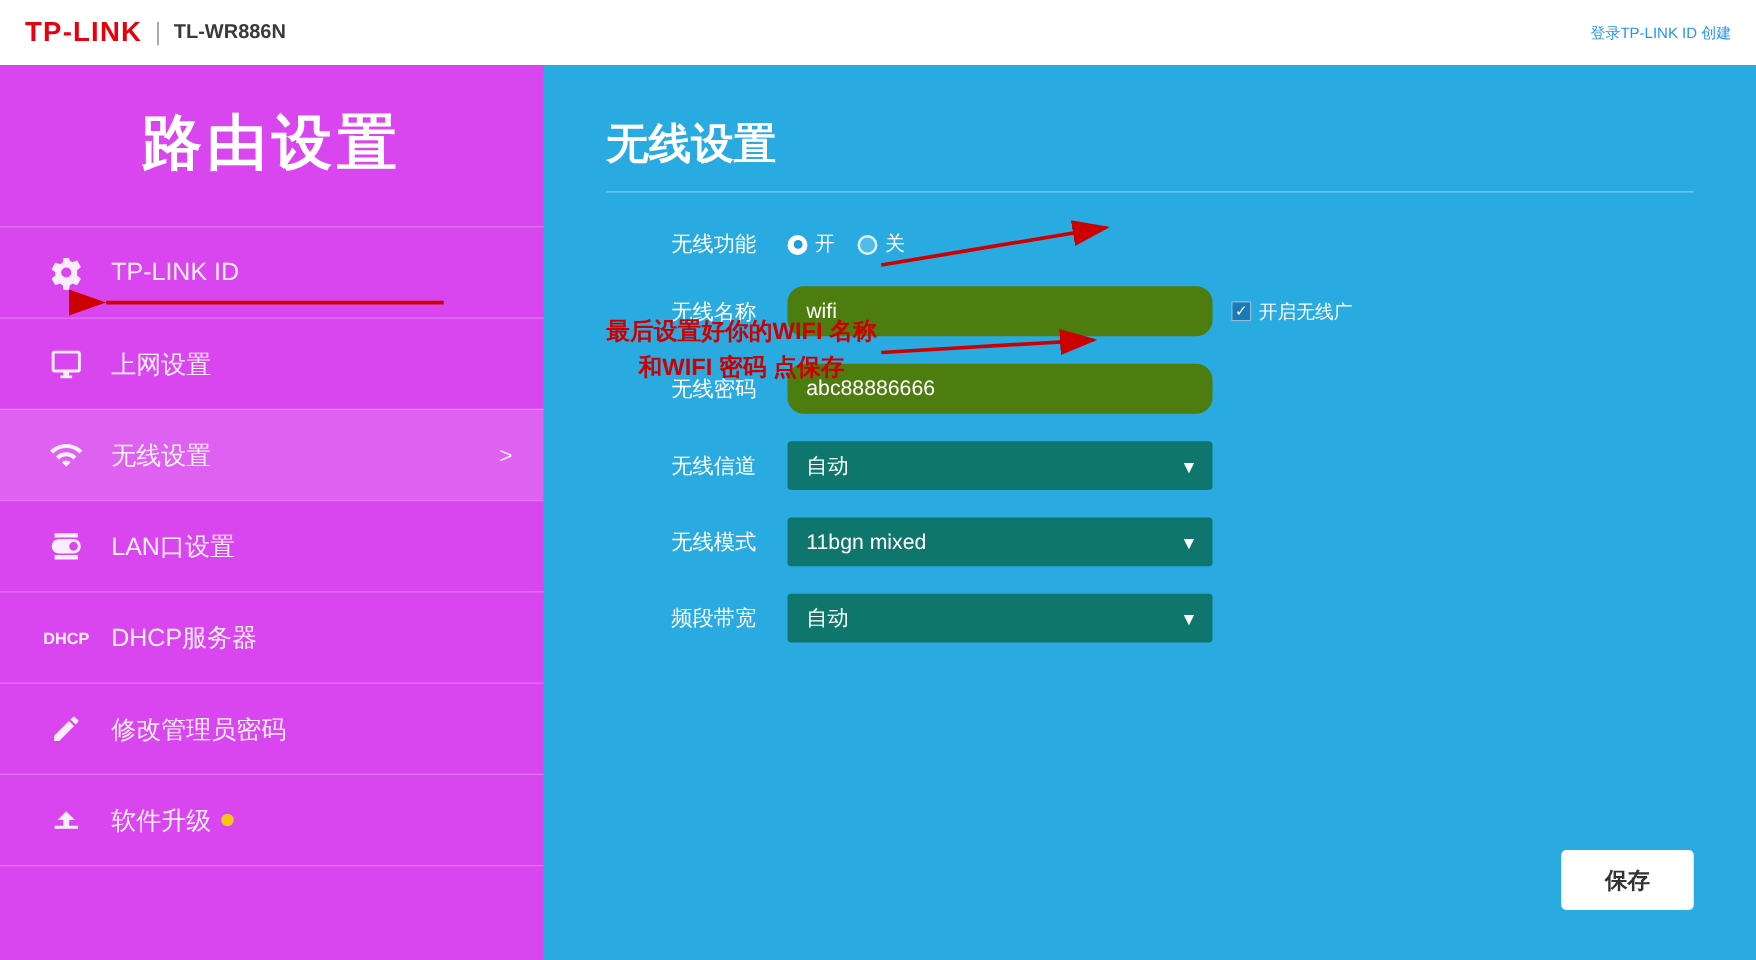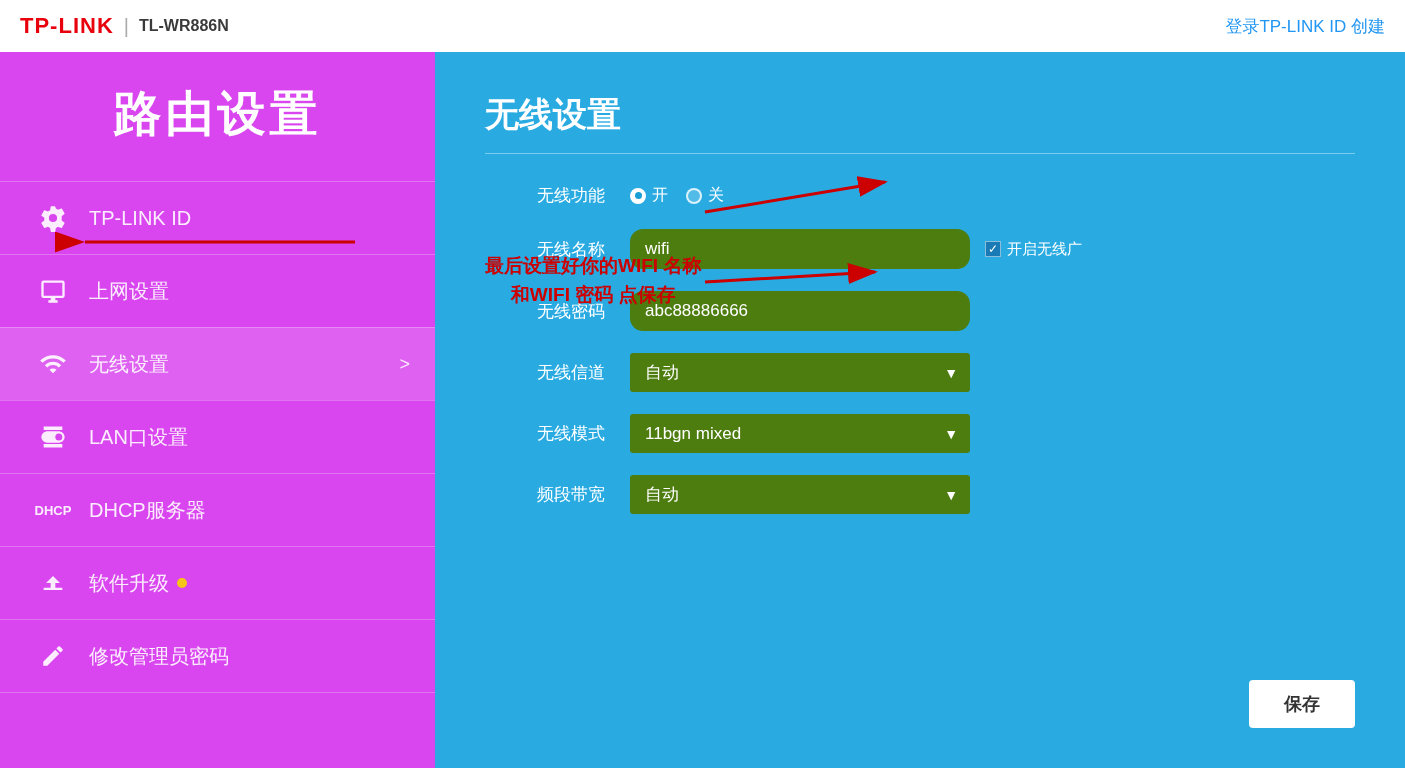--- a/index.html
+++ b/index.html
@@ -29,21 +29,21 @@
       color: #aaa;
       font-size: 20px;
     }
     .logo-model {
       color: #3a3a3a;
       font-size: 16px;
       font-weight: bold;
     }
     .header-links {
       color: #2196f3;
-      font-size: 17px;
+      font-size: 12px;
     }
 
     
     .layout {
       display: flex;
       height: 716px;
     }
 
     
     .sidebar {
@@ -198,21 +198,21 @@
       border: 1px solid rgba(255,255,255,0.5);
       display: flex;
       align-items: center;
       justify-content: center;
       color: #ffffff;
       font-size: 12px;
     }
 
     
     .form-select {
-      background: #4d7c0f;
+      background: #0f766e;
       border: none;
       border-radius: 3px;
       color: #ffffff;
       font-size: 17px;
       padding: 10px 40px 10px 15px;
       width: 340px;
       outline: none;
       appearance: none;
       -webkit-appearance: none;
       cursor: pointer;
@@ -331,35 +331,35 @@
       <div class="sidebar-item-icon" style="font-size:13px;font-weight:900;color:rgba(255,255,255,0.9);line-height:1;">
         <span>DH</span>
           <br>
           <span>CP</span>
       </div>
       <span class="sidebar-item-label">DHCP服务器</span>
     </div>
 
     <div class="sidebar-item">
       <div class="sidebar-item-icon">
+        <svg width="26" height="26" viewBox="0 0 24 24" fill="rgba(255,255,255,0.9)">
+          <path d="M3 17.25V21h3.75L17.81 9.94l-3.75-3.75L3 17.25zM20.71 7.04a1 1 0 000-1.41l-2.34-2.34a1 1 0 00-1.41 0l-1.83 1.83 3.75 3.75 1.83-1.83z"></path>
+        </svg>
+      </div>
+      <span class="sidebar-item-label">修改管理员密码</span>
+    </div>
+
+    <div class="sidebar-item">
+      <div class="sidebar-item-icon">
         <svg width="28" height="28" viewBox="0 0 24 24" fill="rgba(255,255,255,0.9)">
           <path d="M4 16v2h16v-2H4zm8-10l-6 6h4v4h4v-4h4l-6-6z"></path>
         </svg>
       </div>
       <span class="sidebar-item-label">软件升级</span>
       <span class="badge-dot"></span>
-    </div>
-
-    <div class="sidebar-item">
-      <div class="sidebar-item-icon">
-        <svg width="26" height="26" viewBox="0 0 24 24" fill="rgba(255,255,255,0.9)">
-          <path d="M3 17.25V21h3.75L17.81 9.94l-3.75-3.75L3 17.25zM20.71 7.04a1 1 0 000-1.41l-2.34-2.34a1 1 0 00-1.41 0l-1.83 1.83 3.75 3.75 1.83-1.83z"></path>
-        </svg>
-      </div>
-      <span class="sidebar-item-label">修改管理员密码</span>
     </div>
   </div>
 
   <div class="main">
     <div class="main-title">无线设置</div>
 
     <div class="form-row">
       <div class="form-label">无线功能</div>
       <div class="radio-group">
         <label class="radio-option">

